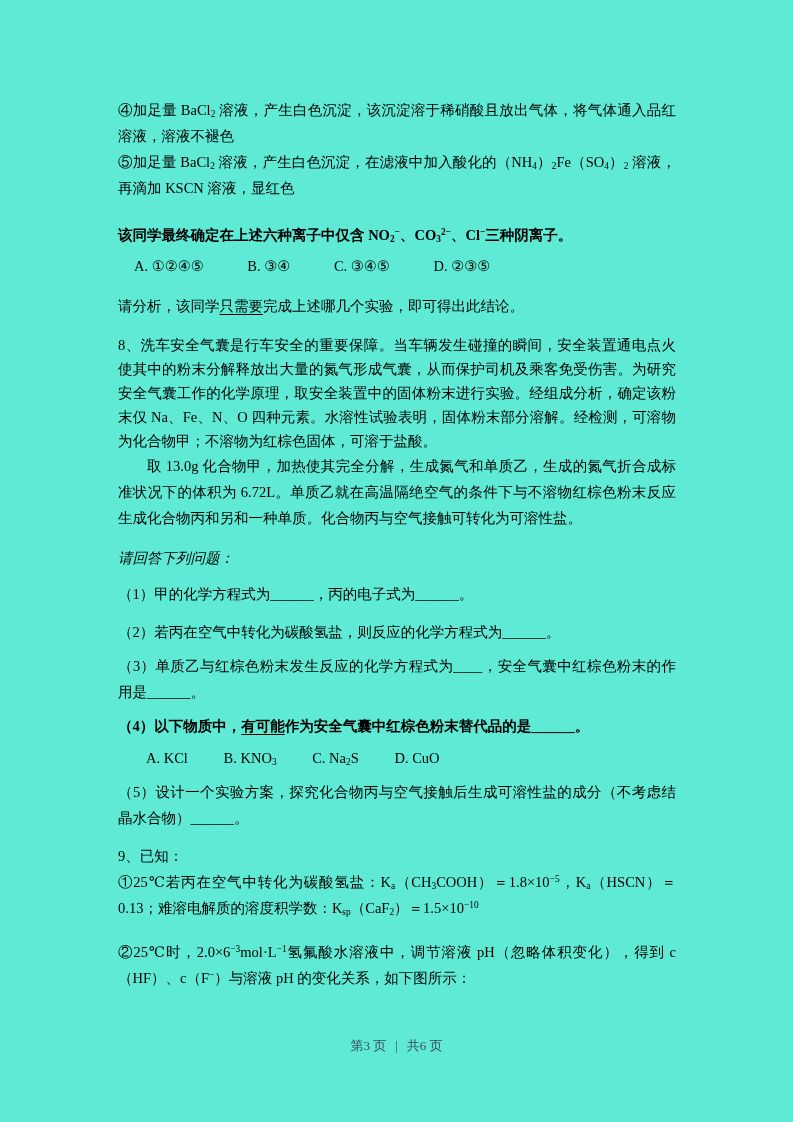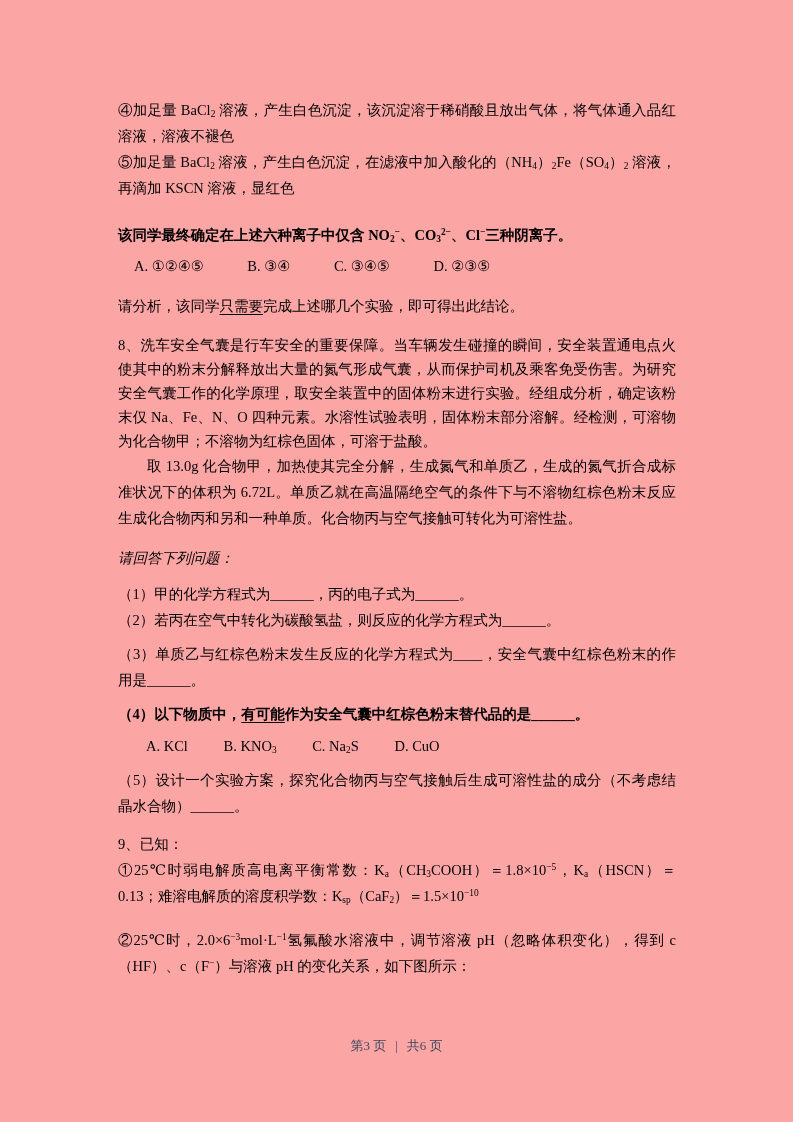--- a/index.html
+++ b/index.html
@@ -1,38 +1,38 @@
 <!DOCTYPE html>
 <html><head>
 <meta charset="utf-8">
 <style>
   html,body{margin:0;padding:0;background:#ffffff;}
   .page{
     position:relative;
     width:793px;height:1122px;
-    background:#fca5a5;
+    background:#5eead4;
     font-family:"Liberation Serif","DejaVu Serif",serif;
     font-size:14.5px;line-height:26px;color:#000;
     overflow:hidden;
   }
   .content{padding:97px 117px 0 118px;}
   .para{margin:0;text-align:justify;}
   .single{text-align:left;}
   .sub{font-size:0.65em;vertical-align:-0.22em;line-height:0;}
   .sup{font-size:0.65em;vertical-align:0.55em;line-height:0;}
   .u{text-decoration:underline;text-underline-offset:3px;}
   #q7-conclusion{margin-top:21px;font-weight:bold;}
   #q7-analysis{margin-top:14px;}
   #q7-options{margin-top:5px;padding-left:16px;}
   #q7-options .opt{margin-right:40px;}
   #q8-intro{margin-top:14px;line-height:24px;}
   #q8-exp{text-indent:2em;}
   #q8-prompt{margin-top:14px;font-style:italic;}
   #q8-q1{margin-top:10px;}
-  #q8-q2{}
+  #q8-q2{margin-top:12px;}
   #q8-q3{margin-top:8px;}
   #q8-q4{margin-top:8px;font-weight:bold;}
   #q8-options{margin-top:6px;padding-left:28px;}
   #q8-options .opt{margin-right:32px;}
   #q8-q5{margin-top:8px;}
   #q9-heading{margin-top:12px;}
   #q9-known2{margin-top:18px;}
   .footer{
     position:absolute;left:0;right:0;top:1036px;
     text-align:center;font-size:13px;line-height:20px;color:#3c4a5f;
@@ -77,21 +77,21 @@
       <span class="opt"><span>A. KCl</span></span>
       <span class="opt"><span>B. KNO</span><span class="sub">3</span></span>
       <span class="opt"><span>C. Na</span><span class="sub">2</span><span>S</span></span>
       <span class="opt"><span>D. CuO</span></span>
     </p>
 
     <p class="para" id="q8-q5">（5）设计一个实验方案，探究化合物丙与空气接触后生成可溶性盐的成分（不考虑结晶水合物）______。</p>
 
     <p class="para single" id="q9-heading">9、已知：</p>
 
-    <p class="para" id="q9-known1"><span>①25℃时弱电解质高电离平衡常数：K</span><span class="sub">a</span><span>（CH</span><span class="sub">3</span><span>COOH）＝1.8×10</span><span class="sup">−5</span><span>，K</span><span class="sub">a</span><span>（HSCN）＝0.13；难溶电解质的溶度积学数：K</span><span class="sub">sp</span><span>（CaF</span><span class="sub">2</span><span>）＝1.5×10</span><span class="sup">−10</span></p>
+    <p class="para" id="q9-known1"><span>①25℃若丙在空气中转化为碳酸氢盐：K</span><span class="sub">a</span><span>（CH</span><span class="sub">3</span><span>COOH）＝1.8×10</span><span class="sup">−5</span><span>，K</span><span class="sub">a</span><span>（HSCN）＝0.13；难溶电解质的溶度积学数：K</span><span class="sub">sp</span><span>（CaF</span><span class="sub">2</span><span>）＝1.5×10</span><span class="sup">−10</span></p>
 
     <p class="para" id="q9-known2"><span>②25℃时，2.0×6</span><span class="sup">−3</span><span>mol·L</span><span class="sup">−1</span><span>氢氟酸水溶液中，调节溶液 pH（忽略体积变化），得到 c（HF）、c（F</span><span class="sup">−</span><span>）与溶液 pH 的变化关系，如下图所示：</span></p>
 
   </div>
 
   <div class="footer">
     <span>第3 页</span><span class="sep">|</span><span>共6 页</span>
   </div>
 </div>
 

